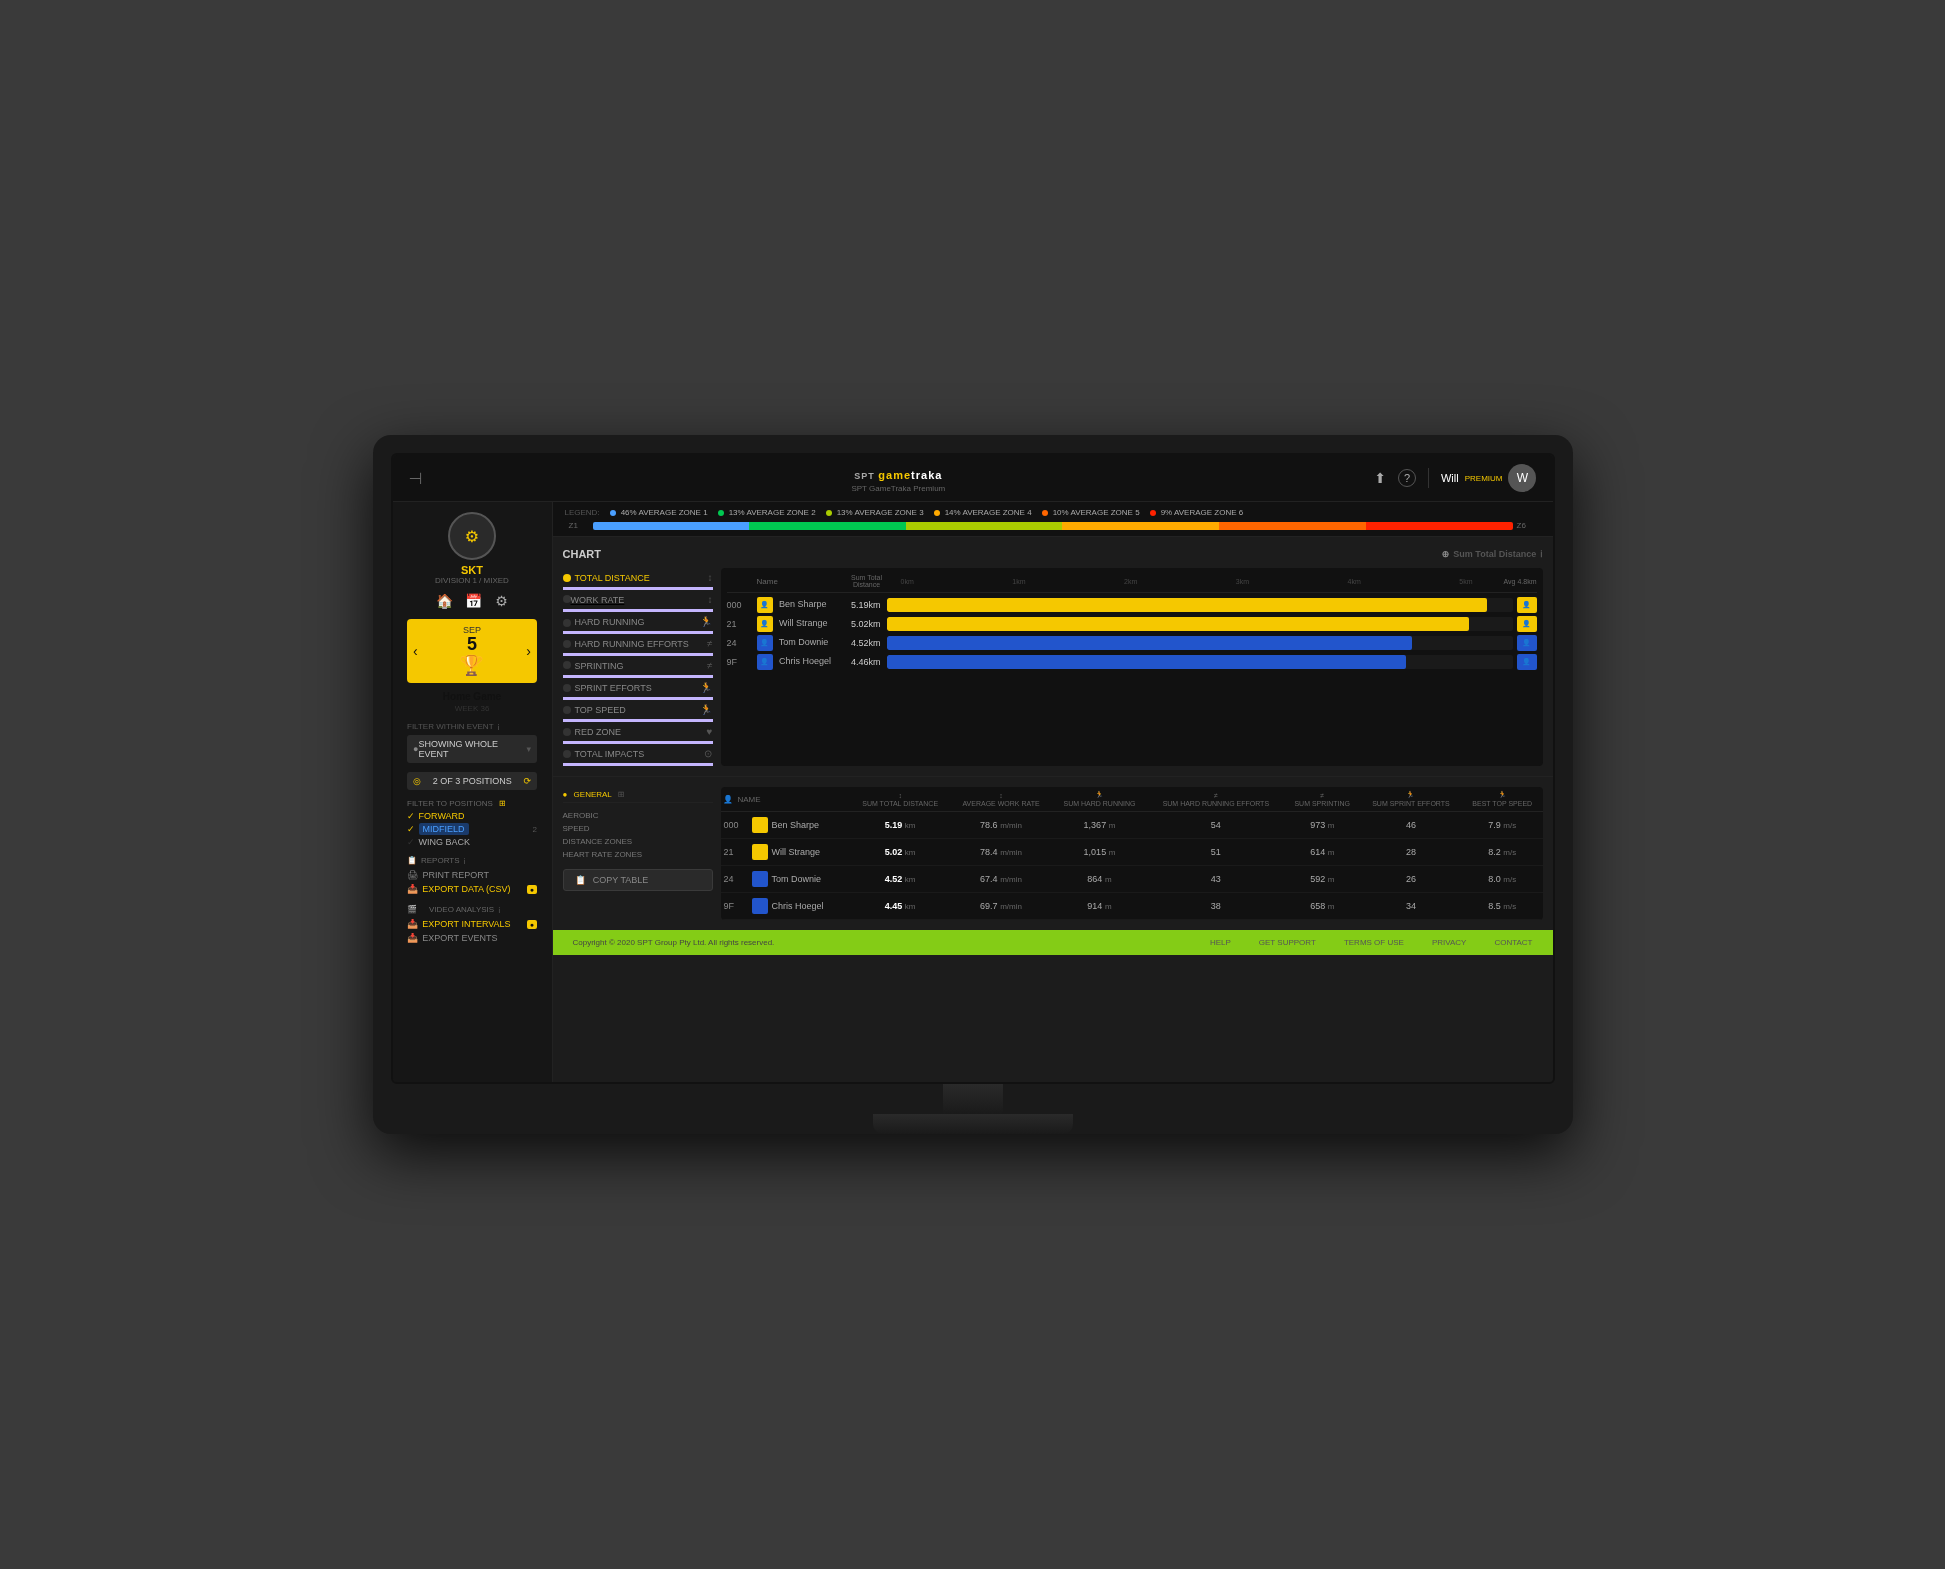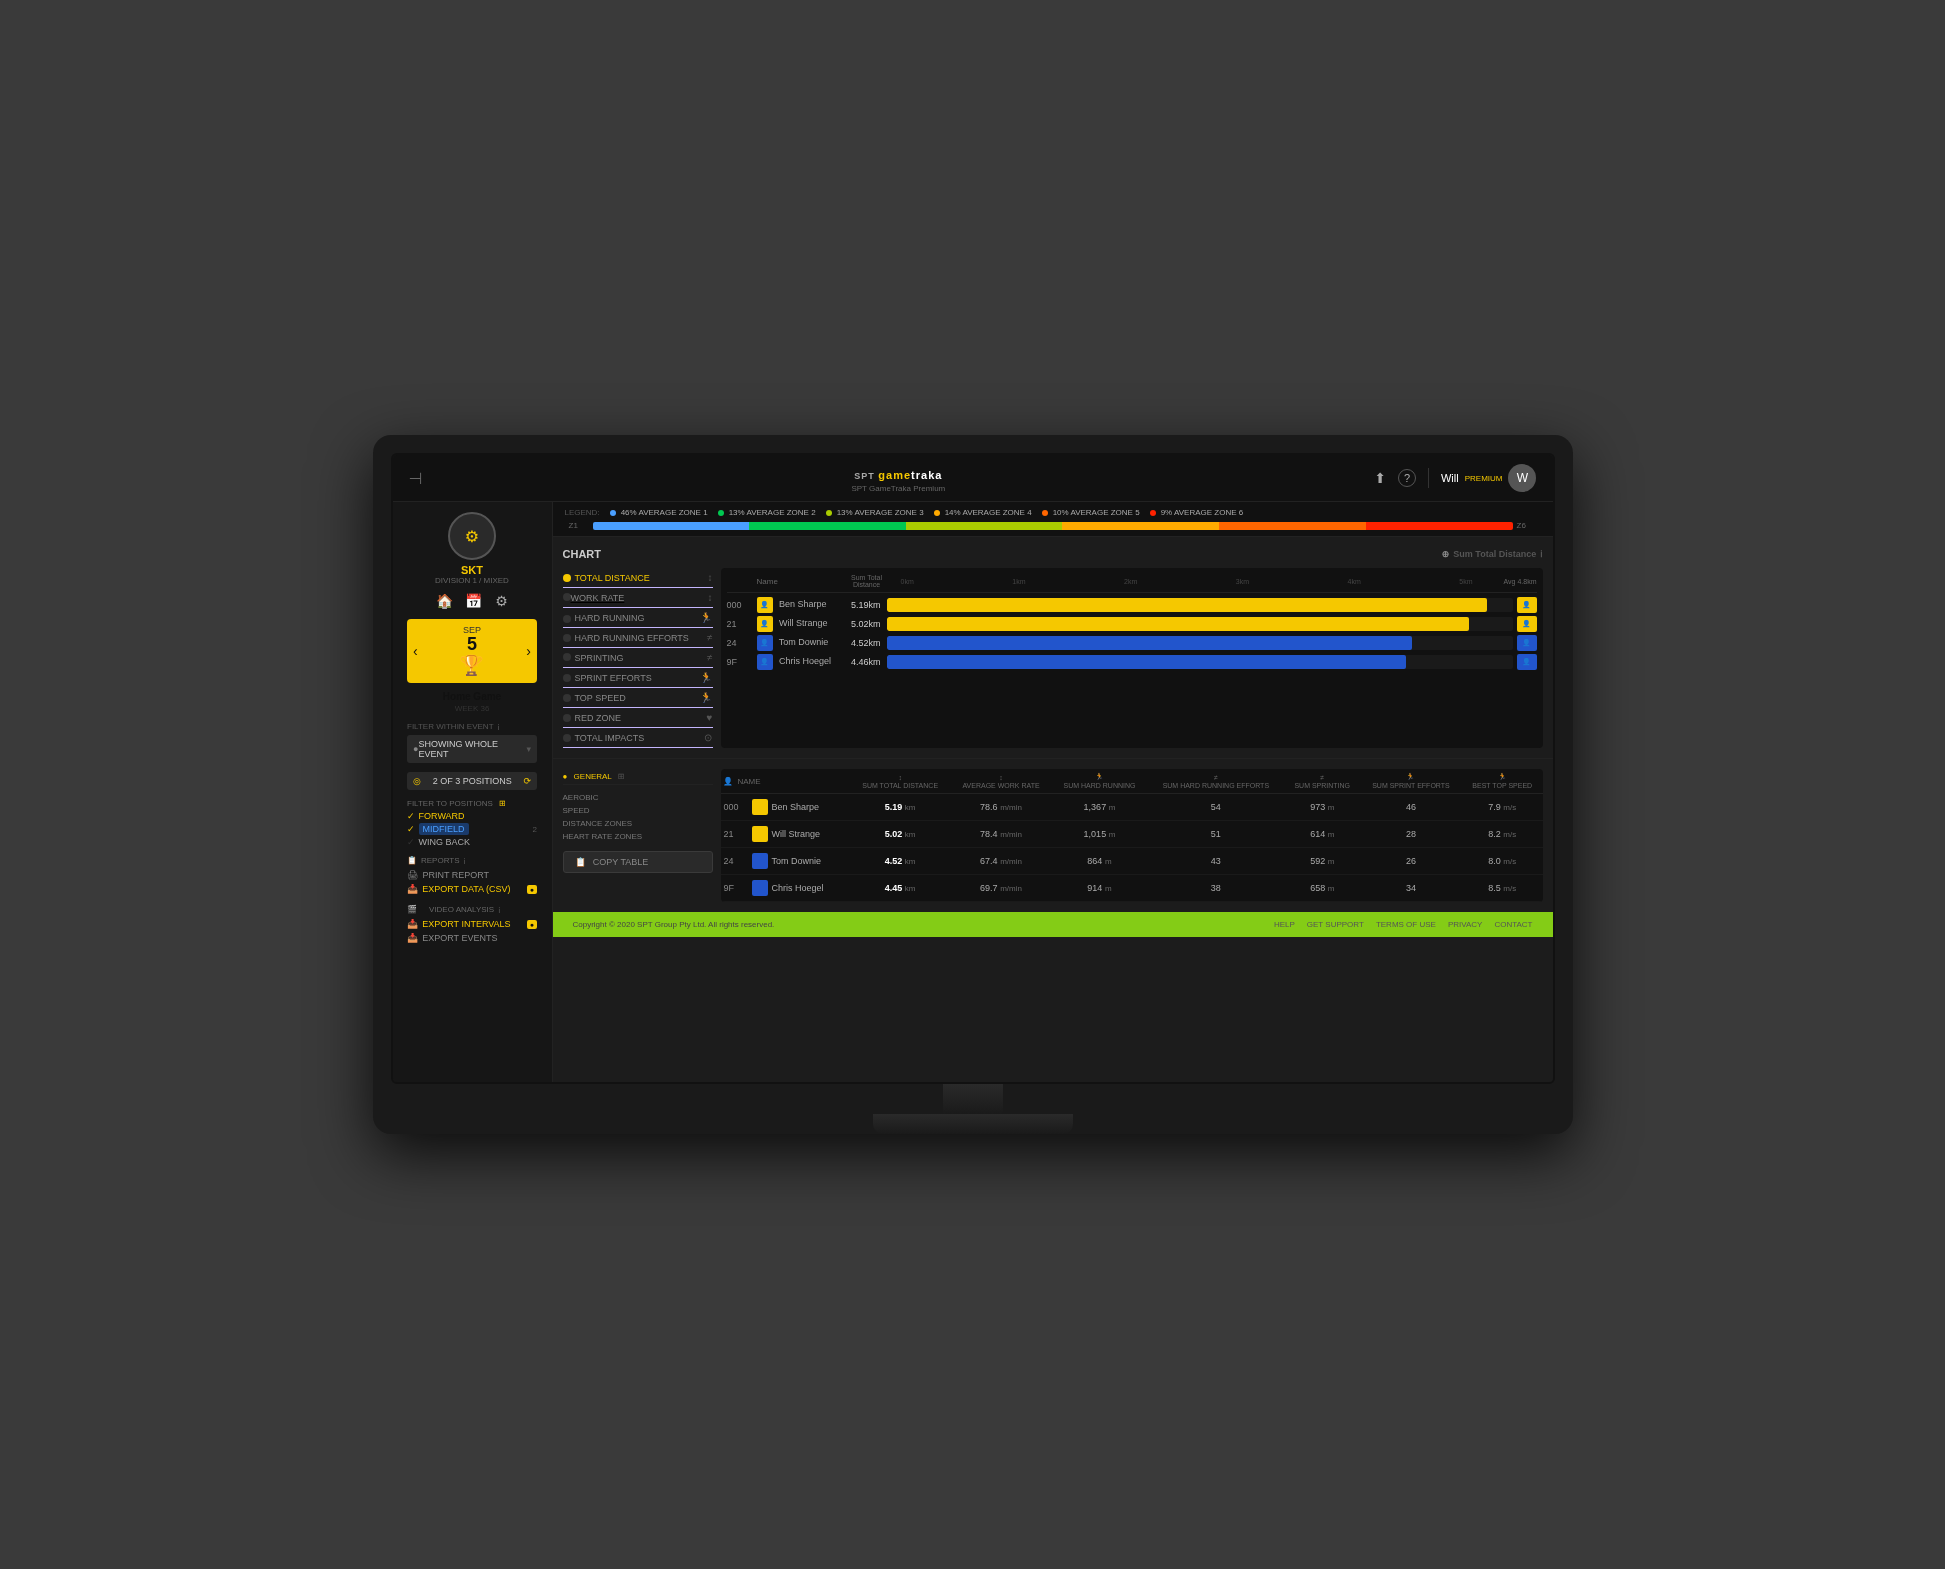--- a/index.html
+++ b/index.html
@@ -270,21 +270,21 @@
     }
     .chart-metrics {
       width: 150px;
       flex-shrink: 0;
     }
     .metric-item {
       display: flex;
       align-items: center;
       justify-content: space-between;
       padding: 4px 0;
-      border-bottom: 1px solid #c4b5fd;
+      border-bottom: 3px solid #c4b5fd;
       cursor: pointer;
     }
     .metric-item.active .metric-label { color: #f5c800; }
     .metric-label {
       color: #888;
       font-size: 9px;
       text-transform: uppercase;
     }
     .metric-icon { color: #555; font-size: 10px; }
     
@@ -458,21 +458,21 @@
       display: flex;
       justify-content: space-between;
       align-items: center;
     }
     .footer-copy {
       color: #444;
       font-size: 8px;
     }
     .footer-links {
       display: flex;
-      gap: 12px;
+      gap: 28px;
     }
     .footer-link {
       color: #555;
       font-size: 8px;
       cursor: pointer;
     }
     
     .monitor-stand {
       display: flex;
       flex-direction: column;

